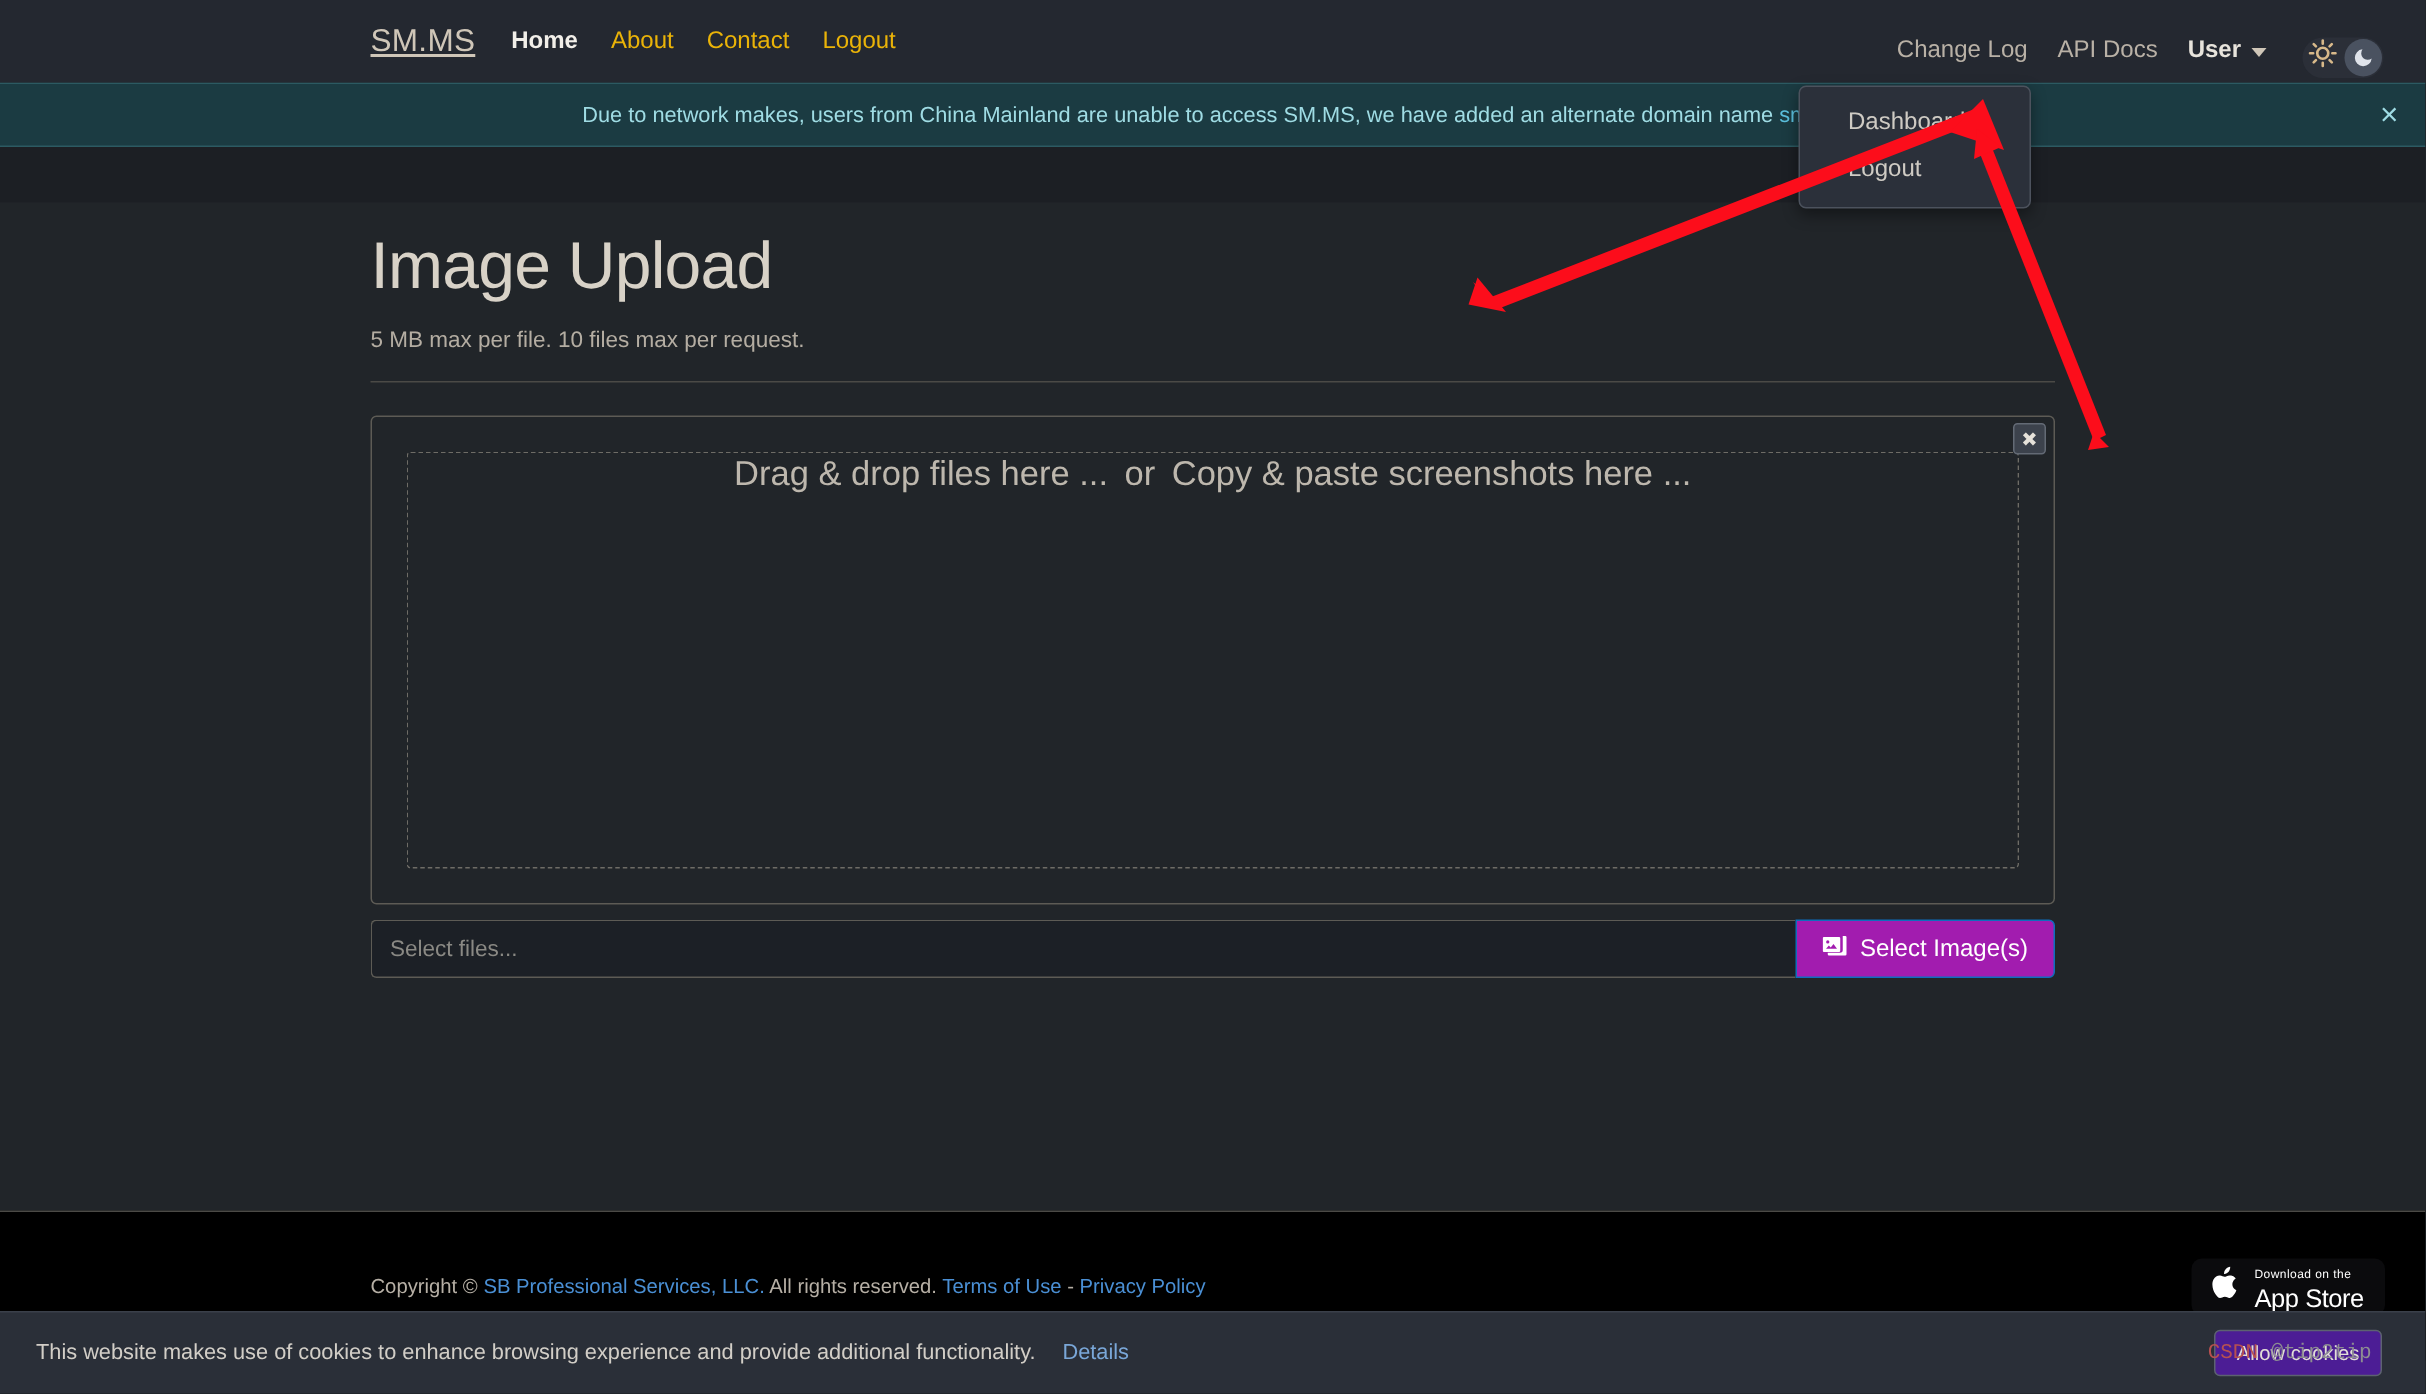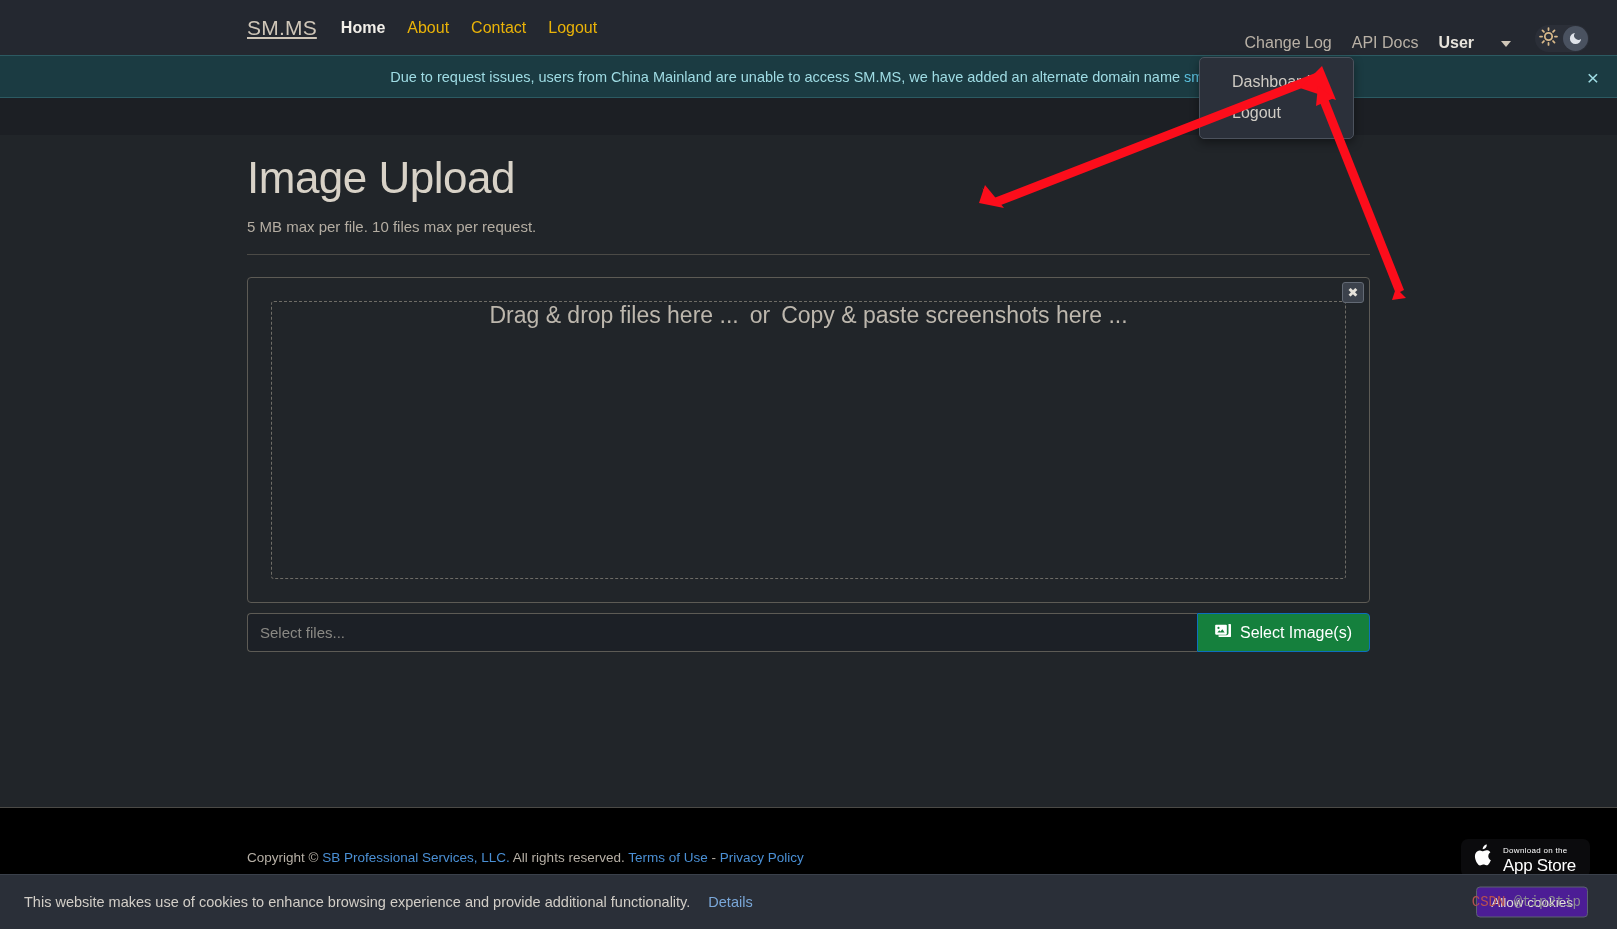--- a/index.html
+++ b/index.html
@@ -31,31 +31,31 @@
   .nav-left { display: flex; align-items: center; gap: 22px; }
   .nav-left a {
     font-size: 16px;
     color: #eab308;
     text-decoration: none;
   }
   .nav-left a.active { color: #f2efe9; font-weight: bold; }
   .nav-right {
     margin-left: auto;
     display: flex;
-    align-items: flex-end;
+    align-items: flex-start;
     gap: 20px;
     padding-right: 10px;
     margin-top: 21px;
   }
   .nav-right a {
     font-size: 16px;
     color: #b9b1a6;
     text-decoration: none;
   }
-  .user-wrap { position: relative; display: flex; align-items: center; gap: 20px; }
+  .user-wrap { position: relative; display: flex; align-items: center; }
   .user-link { font-size: 16px; color: #e8e4dc; text-decoration: none; font-weight: bold; }
   .caret {
     display: inline-block;
     width: 0; height: 0;
     border-left: 5px solid transparent;
     border-right: 5px solid transparent;
     border-top: 6px solid #cfc6b8;
     margin-left: 7px;
     margin-top: 3px;
   }
@@ -201,21 +201,21 @@
     border: 1px solid #5d5b55;
     border-right: none;
     border-radius: 4px 0 0 4px;
     color: #8a8984;
     font-size: 15px;
     padding: 0 12px;
     font-family: "Liberation Sans", sans-serif;
   }
   .file-input::placeholder { color: #8a8984; }
   .select-btn {
-    background: #15803d;
+    background: #a21caf;
     border: 1px solid #0d6ebd;
     border-radius: 0 4px 4px 0;
     color: #fff;
     font-size: 16px;
     padding: 0 17px;
     display: flex;
     align-items: center;
     gap: 8px;
     cursor: pointer;
     font-family: "Liberation Sans", sans-serif;
@@ -335,21 +335,21 @@
         <svg width="15" height="15" viewBox="0 0 24 24" fill="#dfe3ea">
           <path d="M21 12.8A9 9 0 1 1 11.2 3a7 7 0 0 0 9.8 9.8z"></path>
         </svg>
       </span>
     </div>
   </div>
 </div>
 
 <div class="alert">
   <div class="alert-text">
-    <span>Due to request issues, users from China Mainland are unable to access SM.MS, we have added an alternate domain name </span><a href="#">smms.</a>
+    <span>Due to network makes, users from China Mainland are unable to access SM.MS, we have added an alternate domain name </span><a href="#">smms.</a>
   </div>
   <button class="alert-close">×</button>
 </div>
 
 <div class="dropdown-menu">
   <a class="item" href="#">Dashboard</a>
   <a class="item" href="#">Logout</a>
 </div>
 
 <div class="page-strip"></div>

